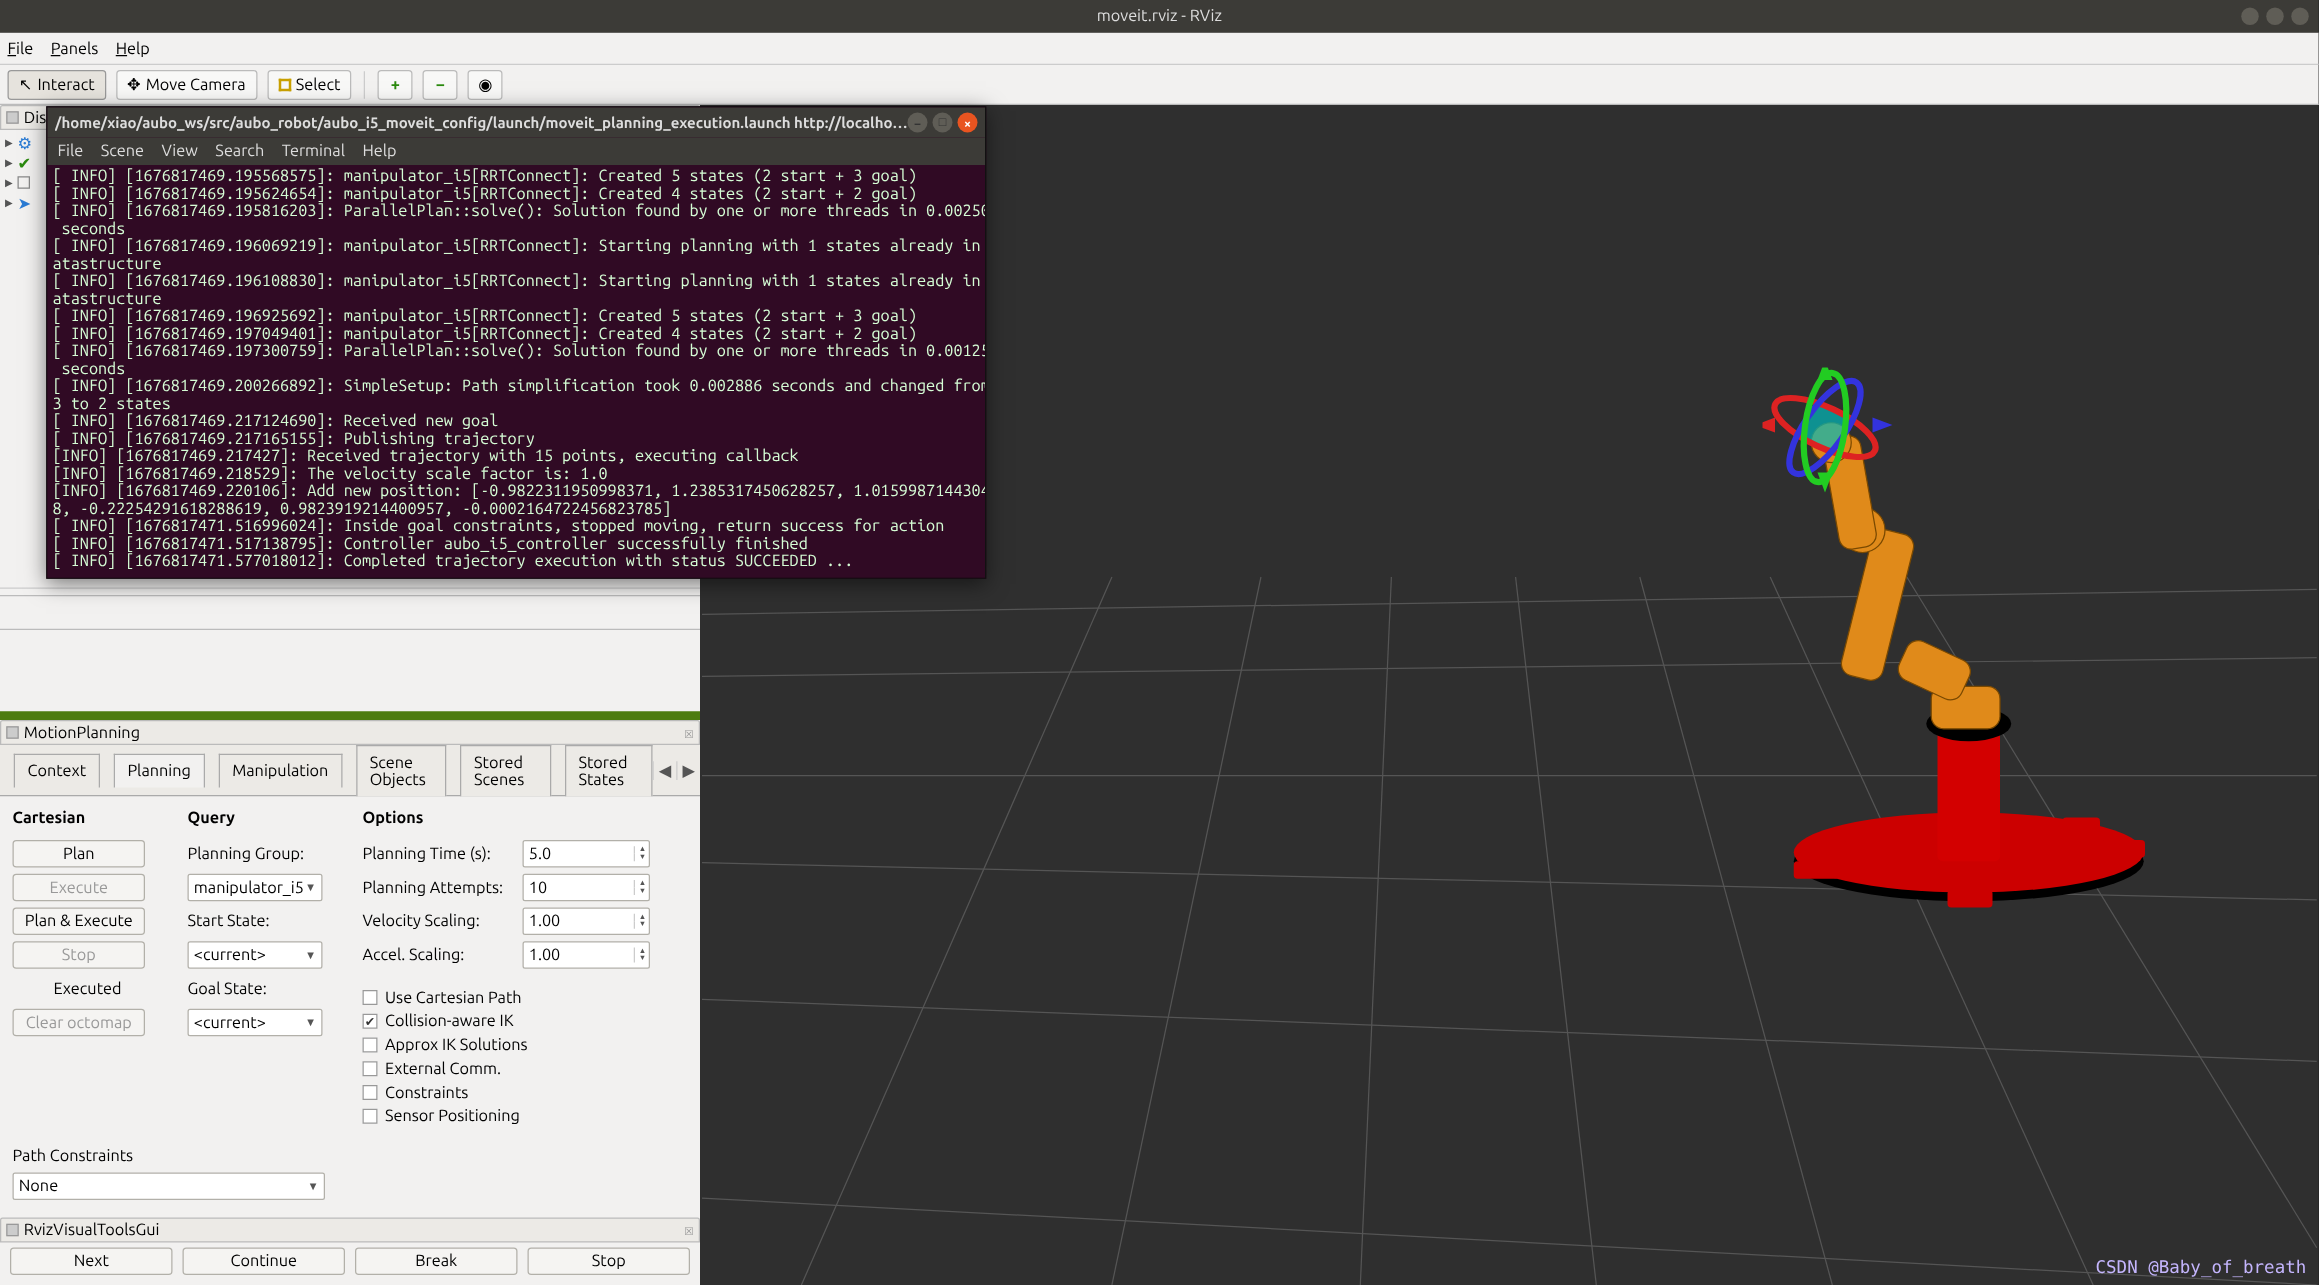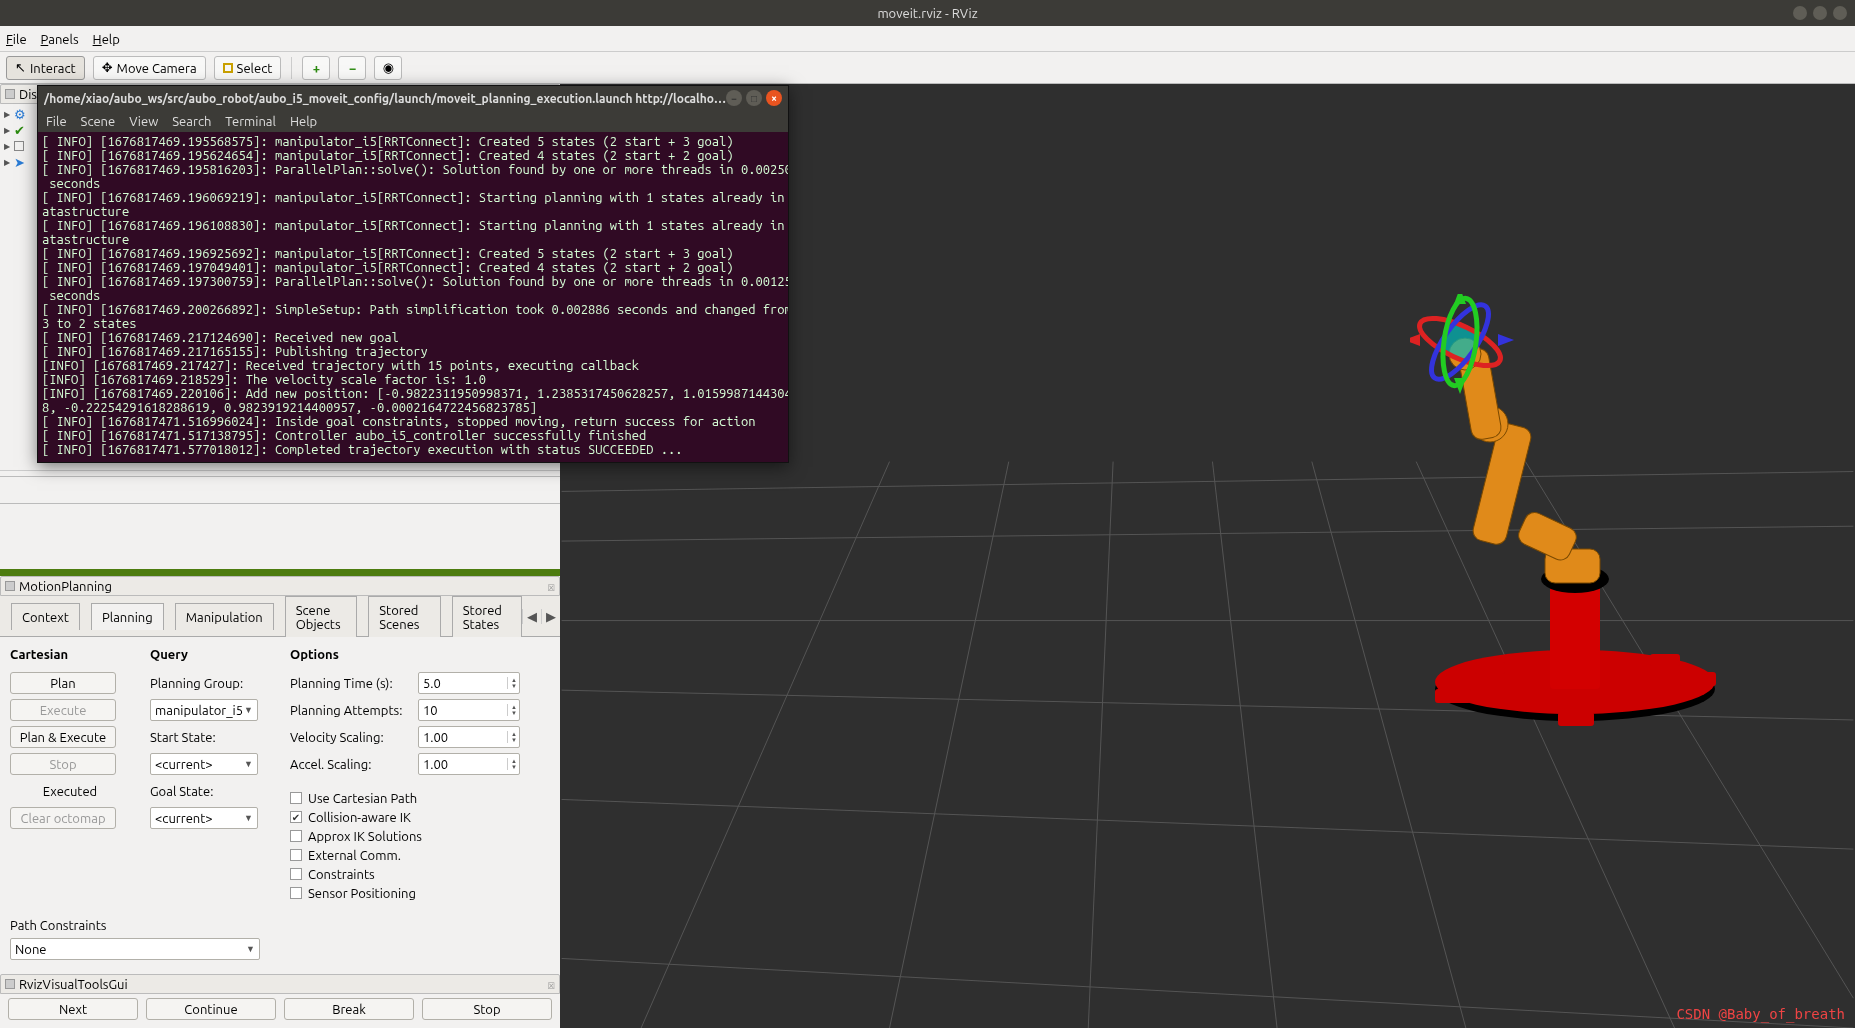--- a/index.html
+++ b/index.html
@@ -75,21 +75,21 @@
 .twc.min { background: #5f5d56; color: #333; }
 .twc.max { background: #5f5d56; color: #333; }
 .twc.cls { background: #e95420; color: #fff; }
 .termmenu { height: 22px; background: #3c3b37; color: #ddd; display: flex; align-items: center; gap: 14px; padding: 0 8px; font-size: 12px; }
 .termbody { background: #300a24; color: #d5fdd5; font-family: "Ubuntu Mono", monospace; font-size: 13px; line-height: 14px; padding: 2px 4px 6px; white-space: pre; overflow: hidden; }
 
 
 .grid3d { position: absolute; inset: 0; }
 .grid3d svg { width: 100%; height: 100%; }
 
-.watermark { position: absolute; right: 10px; bottom: 6px; color: #ef4444; font-family: monospace; font-size: 14px; }
+.watermark { position: absolute; right: 10px; bottom: 6px; color: #c4b5fd; font-family: monospace; font-size: 14px; }
 
 
 .robot { position: absolute; left: 850px; top: 210px; width: 330px; height: 470px; }
 </style>
 </head>
 <body>
 
 <div class="titlebar">
   <span>moveit.rviz - RViz</span>
   <div class="wincontrols">

